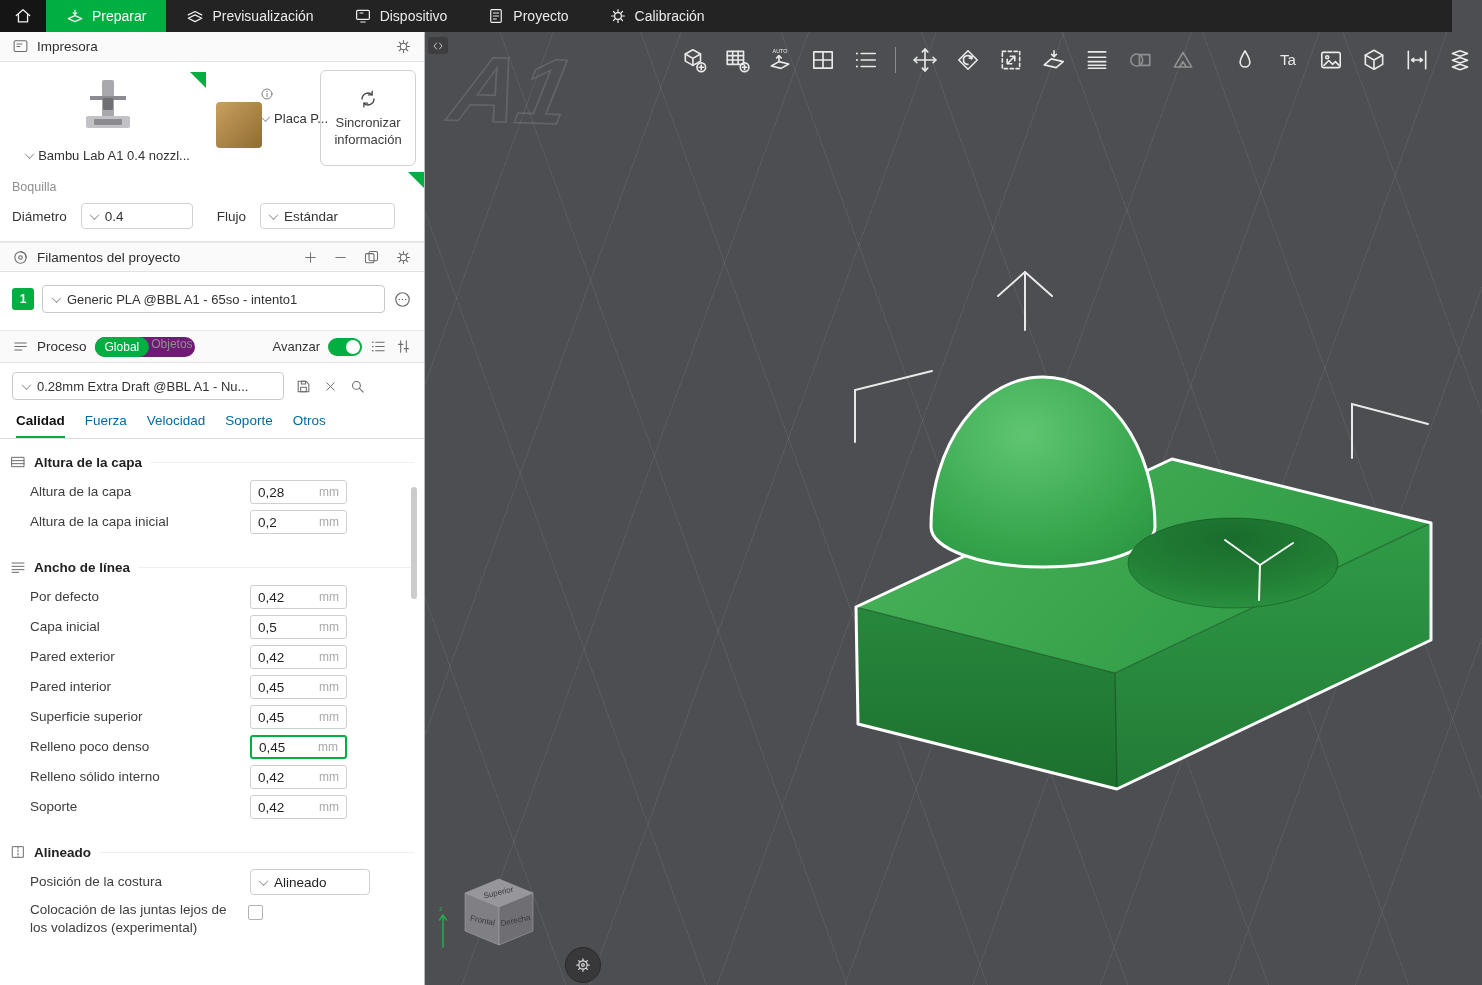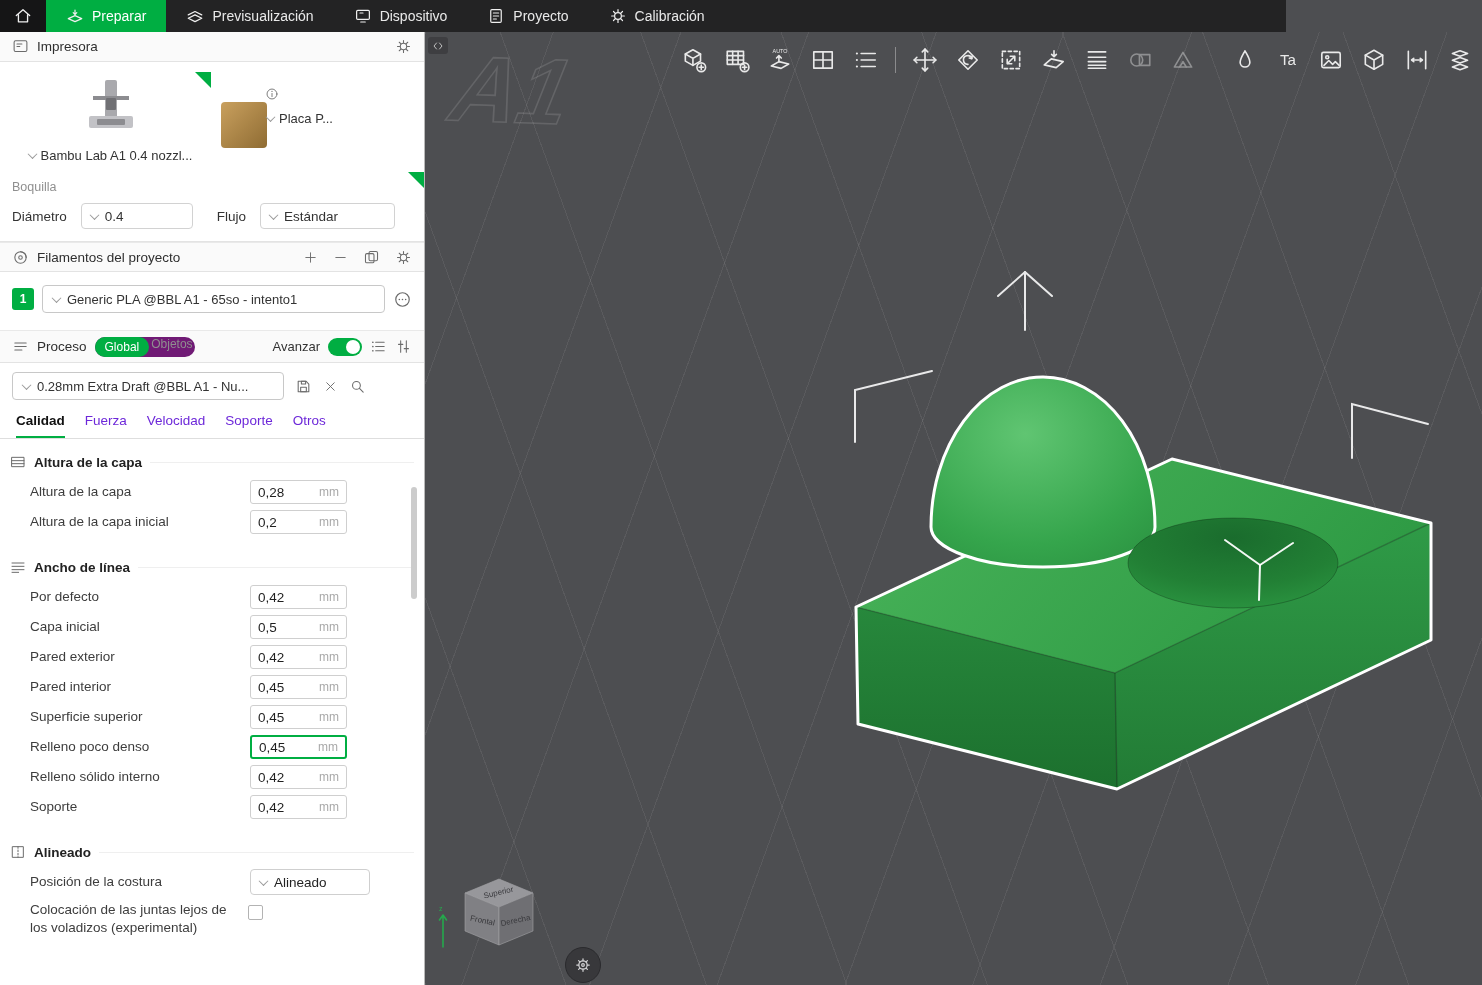--- a/index.html
+++ b/index.html
@@ -1,21 +1,21 @@
 <!DOCTYPE html>
 <html><head>
 <meta charset="utf-8">
 <style>
   *{margin:0;padding:0;box-sizing:border-box}
   html,body{width:1482px;height:985px;overflow:hidden;background:#4d4e51;font-family:"Liberation Sans",sans-serif}
   svg{display:block}
   svg text{font-family:"Liberation Sans",sans-serif}
 
   
-  .topbar{position:absolute;top:0;left:0;width:1286px;height:32px;background:#232324;display:flex;align-items:stretch;z-index:30}
+  .topbar{position:absolute;top:0;left:0;width:1452px;height:32px;background:#232324;display:flex;align-items:stretch;z-index:30}
   .home{width:46px;background:#151516;display:flex;align-items:center;justify-content:center}
   .tab{display:flex;align-items:center;gap:8px;padding:0 20px;color:#e9e9e9;font-size:14px;cursor:default}
   .tab.active{background:#00ae42;color:#fff}
   .ticn{stroke:#f0f0f0;fill:none;stroke-width:1.6;stroke-linecap:round;stroke-linejoin:round}
 
   
   .sidebar{position:absolute;top:32px;left:0;width:425px;height:953px;background:#fff;z-index:20;overflow:hidden;border-right:1px solid #b9b9b9}
   .sechead{height:30px;background:#fafafa;border-bottom:1px solid #e3e3e3;border-top:1px solid #e9e9e9;display:flex;align-items:center;gap:8px;padding:0 12px}
   .sechead .ttl{font-size:13.5px;color:#2f2f2f}
   .mlauto{margin-left:auto}
@@ -49,21 +49,21 @@
   .pill-on{background:#00ae42;color:#fff;font-size:12px;border-radius:11px;padding:2px 10px;height:20px;display:flex;align-items:center}
   .pill-off{color:#8f8f8f;font-size:12px;padding:0 2px}
   .advlbl{font-size:13px;color:#333;margin-left:auto}
   .switch{width:34px;height:18px;border-radius:9px;background:#00ae42;position:relative;flex:none}
   .switch::after{content:"";position:absolute;top:2px;right:2px;width:14px;height:14px;border-radius:50%;background:#fff}
 
   .preset{display:flex;align-items:center;gap:11px;padding:9px 12px 6px 12px}
   .presel{width:272px;height:28px;border:1px solid #c8c8c8;border-radius:4px;display:flex;align-items:center;gap:7px;padding:0 10px;font-size:13px;color:#333;white-space:nowrap;overflow:hidden}
 
   .ptabs{display:flex;gap:20px;padding:0 16px;height:33px;align-items:flex-end;border-bottom:1px solid #dedede}
-  .ptab{font-size:13.5px;color:#6d28d9;padding-bottom:8px;border-bottom:2px solid transparent}
+  .ptab{font-size:13.5px;color:#0369a1;padding-bottom:8px;border-bottom:2px solid transparent}
   .ptab.active{color:#101010;font-weight:bold;border-bottom:2px solid #00ae42}
 
   .sectitle{display:flex;align-items:center;gap:8px;margin:15px 10px 7px 10px;font-size:13.5px;font-weight:bold;color:#222}
   .sectitle .rule{flex:1;height:1px;background:#efefef}
   .srow{display:flex;align-items:center;height:30px;padding-left:30px}
   .slabel{width:220px;font-size:13.5px;color:#3d3d3d;line-height:1.3;padding-right:6px}
   .sinput{width:97px;height:24px;border:1px solid #cfcfcf;border-radius:3px;background:#fff;display:flex;align-items:center}
   .sinput.hl{border:2px solid #00ae42}
   .sval{flex:1;padding-left:7px;font-size:13.5px;color:#1f1f1f}
   .sunit{width:34px;font-size:12px;color:#a9a9a9;text-align:center}
@@ -173,20 +173,29 @@
         <svg class="gicn infoicn" width="14" height="14" viewBox="0 0 24 24">
             <circle cx="12" cy="12" r="8.5"></circle>
             <path d="M12 11v5.5"></path>
             <circle cx="12" cy="7.6" r="1" fill="#6b6b6b" stroke="none"></circle>
           </svg>
       </div>
       <div class="cardlabel">
         <span class="chev"></span>
         <span>Placa P...</span>
       </div>
+    </div>
+    <div class="syncbtn">
+      <svg class="gicn" width="22" height="22" viewBox="0 0 24 24" style="stroke:#4a4a4a">
+          <path d="M5.5 12a6.5 6.5 0 0 1 11-4.7"></path>
+          <path d="M16.5 3.5v4h-4"></path>
+          <path d="M18.5 12a6.5 6.5 0 0 1-11 4.7"></path>
+          <path d="M7.5 20.5v-4h4"></path>
+        </svg>
+      <span>Sincronizar información</span>
     </div>
   </div>
 
   <div class="nozzle">
     <span class="corner" style="top:0;right:0"></span>
     <div class="nozlabel">Boquilla</div>
     <div class="nozrow">
       <span class="flabel">Diámetro</span>
       <div class="select w112">
         <span class="chev"></span>

